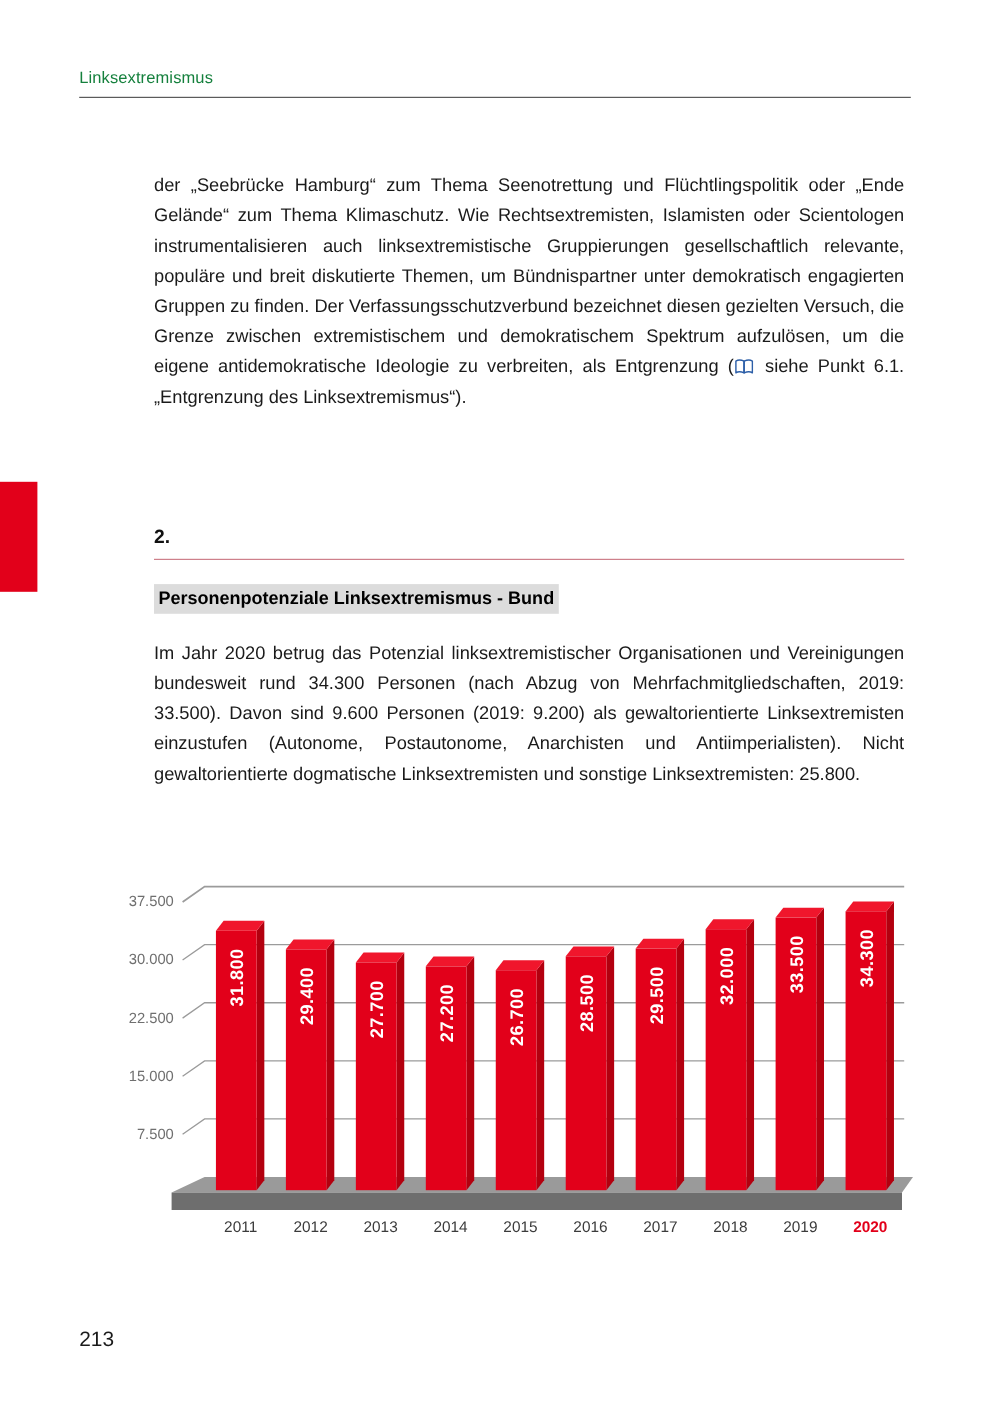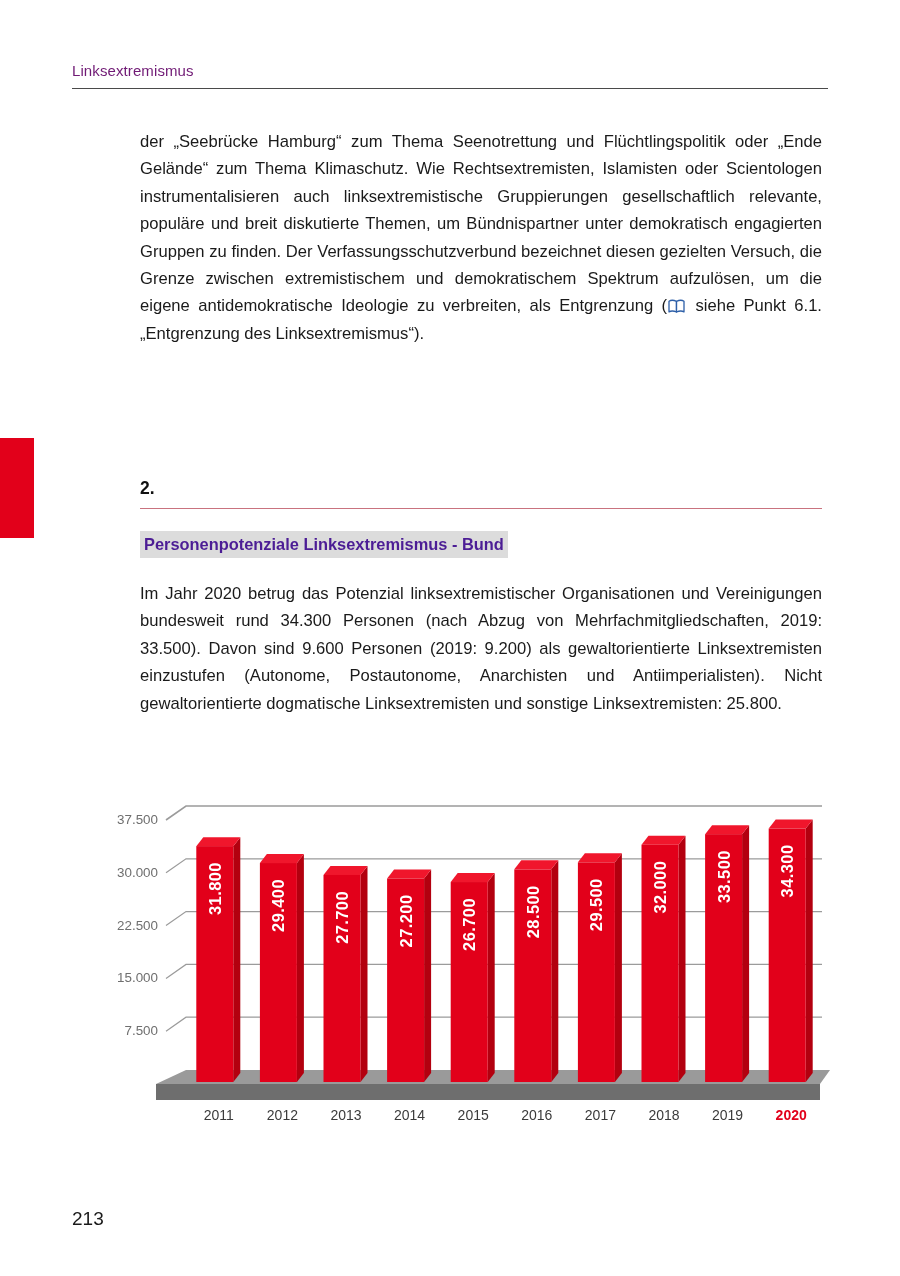--- a/index.html
+++ b/index.html
@@ -18,21 +18,21 @@
   }
 
   
   .running-head {
     position: absolute;
     left: 72px;
     top: 62px;
     width: 756px;
     font-size: 15px;
     letter-spacing: .1px;
-    color: #701a75;
+    color: #15803d;
   }
   .running-head-rule {
     position: absolute;
     left: 72px;
     top: 88px;
     width: 756px;
     height: 1px;
     background: #4a4a4a;
   }
 
@@ -57,21 +57,21 @@
     font-size: 16.6px;
     line-height: 27.4px;
     text-align: justify;
     text-justify: inter-word;
     color: #1a1a1a;
     hyphens: manual;
   }
   p.body-text.last-line-left {
     text-align-last: left;
   }
-  #para-intro { top: 128px; }
+  #para-intro { top: 155px; }
   #para-stats { top: 580px; }
 
   .book-icon {
     display: inline-block;
     vertical-align: -2px;
     width: 17px;
     height: 14px;
     margin: 0 2px 0 1px;
   }
 
@@ -101,21 +101,21 @@
   .subhead {
     position: absolute;
     left: 140px;
     top: 531px;
   }
   .subhead-text {
     display: inline-block;
     background: #dcdcdc;
     font-weight: bold;
     font-size: 16.4px;
-    color: #4c1d95;
+    color: #000000;
     padding: 3px 4px 4px 4px;
     line-height: 20px;
   }
 
   
   .chart {
     position: absolute;
     left: 110px;
     top: 782px;
     width: 730px;

